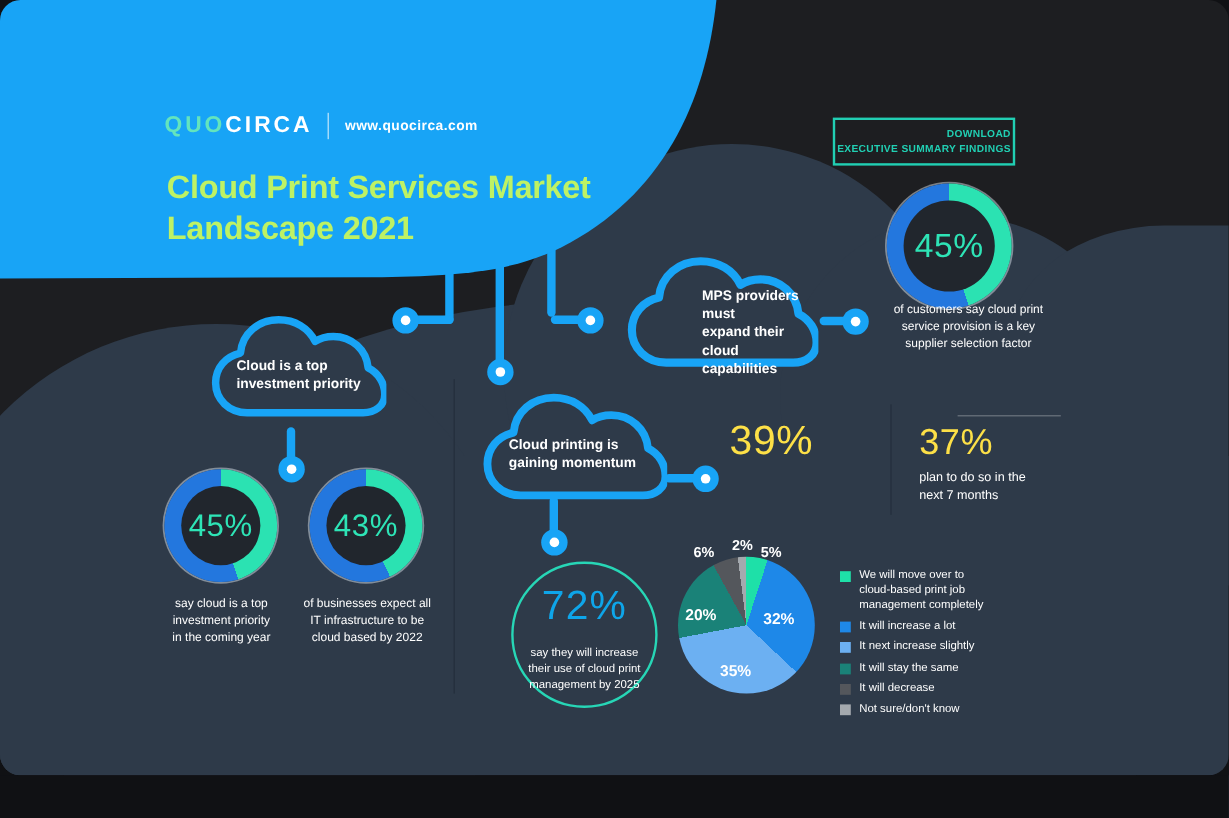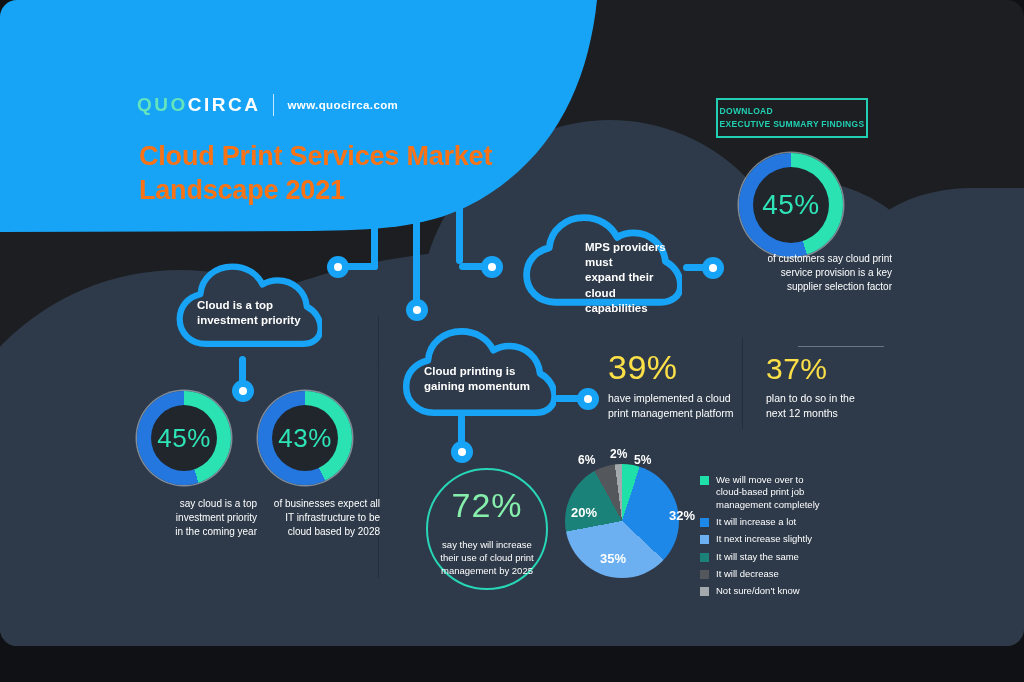--- a/index.html
+++ b/index.html
@@ -23,57 +23,57 @@
   
   .blob-svg{left:0;top:0;width:1024px;height:682px;pointer-events:none;}
 
   .logo-row{left:137px;top:94px;display:flex;align-items:center;gap:13px;}
   .logo-text{font-size:19px;font-weight:bold;letter-spacing:2.5px;color:#fff;}
   .logo-quo{color:#63e4bd;}
   .logo-sep{width:1px;height:22px;background:rgba(255,255,255,.75);}
   .logo-url{font-size:11.5px;font-weight:bold;color:#fff;letter-spacing:.4px;}
 
   .title{left:139px;top:140px;font-size:27px;line-height:1.25;font-weight:600;
-         color:#f97316;letter-spacing:-.2px;}
-
-  .dl-btn{left:716px;top:98px;width:148px;height:36px;border:2px solid #21cfb3;
+         color:#bef264;letter-spacing:-.2px;}
+
+  .dl-btn{left:694px;top:98px;width:148px;height:36px;border:2px solid #21cfb3;
           color:#21cfb3;font-size:8.5px;font-weight:bold;letter-spacing:.3px;
-          display:flex;align-items:center;justify-content:center;text-align:left;
+          display:flex;align-items:center;justify-content:center;text-align:right;
           line-height:1.5;cursor:pointer;background:transparent;}
 
   
   .line{position:absolute;background:#18a4f6;border-radius:4px;}
   .dot{position:absolute;width:22px;height:22px;border-radius:50%;background:#18a4f6;}
   .dot::after{content:"";position:absolute;left:7px;top:7px;width:8px;height:8px;
               border-radius:50%;background:#fff;}
 
   
   .cloud{position:absolute;}
   .cloud svg{display:block;width:100%;height:100%;}
   .cloud-label{position:absolute;color:#fff;font-weight:bold;font-size:11.5px;line-height:1.32;}
 
   
   .donut{position:absolute;border-radius:50%;box-shadow:0 0 0 1.5px rgba(214,224,234,.5);}
   .donut .hole{position:absolute;left:14px;top:14px;right:14px;bottom:14px;border-radius:50%;
                background:#21262d;display:flex;align-items:center;justify-content:center;}
   .donut .num{color:#2ee4b6;font-weight:300;letter-spacing:.5px;}
 
-  .caption{position:absolute;color:#fff;font-size:10px;line-height:1.42;text-align:right;}
+  .caption{position:absolute;color:#fff;font-size:10px;line-height:1.42;text-align:center;}
 
   
   .stat-num{color:#fde047;font-weight:300;line-height:1;letter-spacing:.5px;}
   .stat-cap{color:#fff;font-size:10.5px;line-height:1.4;margin-top:7px;}
 
   .divider-v{position:absolute;width:1px;background:#232e3c;}
   .divider-h{position:absolute;height:1px;background:rgba(255,255,255,.3);}
 
   
   .big-circle{left:426px;top:468px;width:118px;height:118px;border:2px solid #27d6b6;
               border-radius:50%;text-align:center;}
-  .big-circle .num{margin-top:16px;font-size:34px;font-weight:300;color:#86efac;letter-spacing:1px;}
+  .big-circle .num{margin-top:16px;font-size:34px;font-weight:300;color:#0ea5e9;letter-spacing:1px;}
   .big-circle .cap{margin-top:14px;color:#fff;font-size:9.5px;line-height:1.35;}
 
   
   .pie{left:565px;top:464px;width:114px;height:114px;border-radius:50%;}
   .pie-label{position:absolute;color:#fff;font-weight:bold;}
   .pie-label.out{font-size:12px;}
   .pie-label.in{font-size:13px;}
 
   
   .legend{left:700px;top:474px;display:flex;flex-direction:column;gap:5px;}
@@ -174,46 +174,44 @@
 investment priority
 in the coming year</div>
 
   <div class="donut" style="left: 258px; top: 391px; width: 94px; height: 94px; background: conic-gradient(rgb(43, 226, 178) 0deg, rgb(43, 226, 178) 154.8deg, rgb(35, 119, 222) 154.8deg, rgb(35, 119, 222) 360deg);">
     <div class="hole">
       <span class="num" style="font-size:26px;text-align:center;">43%</span>
     </div>
   </div>
   <div class="caption pre" style="left:232px;top:497px;width:148px;">of businesses expect all
 IT infrastructure to be
-cloud based by 2028</div>
+cloud based by 2022</div>
 
   <div class="abs" style="left:608px;top:350px;width:150px;">
     <div class="stat-num" style="font-size:34px;">39%</div>
-    <div class="stat-cap pre">have implemented a cloud
-print management platform</div>
   </div>
 
   <div class="abs" style="left:766px;top:354px;width:120px;">
     <div class="stat-num" style="font-size:30px;">37%</div>
     <div class="stat-cap pre">plan to do so in the
-next 12 months</div>
+next 7 months</div>
   </div>
 
   <div class="abs big-circle">
     <div class="num">72%</div>
     <div class="cap pre">say they will increase
 their use of cloud print
 management by 2025</div>
   </div>
 
   <div class="abs pie" style="background: conic-gradient(rgb(30, 224, 168) 0deg, rgb(30, 224, 168) 18deg, rgb(30, 136, 232) 18deg, rgb(30, 136, 232) 133.2deg, rgb(108, 176, 242) 133.2deg, rgb(108, 176, 242) 259.2deg, rgb(26, 130, 120) 259.2deg, rgb(26, 130, 120) 331.2deg, rgb(84, 87, 92) 331.2deg, rgb(84, 87, 92) 352.8deg, rgb(164, 169, 174) 352.8deg, rgb(164, 169, 174) 360deg);"></div>
   <div class="pie-label out" style="left:578px;top:453px;">6%</div>
   <div class="pie-label out" style="left:610px;top:447px;">2%</div>
   <div class="pie-label out" style="left:634px;top:453px;">5%</div>
-  <div class="pie-label in" style="left:669px;top:508px;">32%</div>
+  <div class="pie-label in" style="left:636px;top:508px;">32%</div>
   <div class="pie-label in" style="left:600px;top:551px;">35%</div>
   <div class="pie-label in" style="left:571px;top:505px;">20%</div>
 
   <div class="abs legend">
     <div class="legend-item">
       <div class="swatch" style="background: rgb(30, 224, 168);"></div>
       <div class="legend-label pre">We will move over to
 cloud-based print job
 management completely</div>
     </div>

